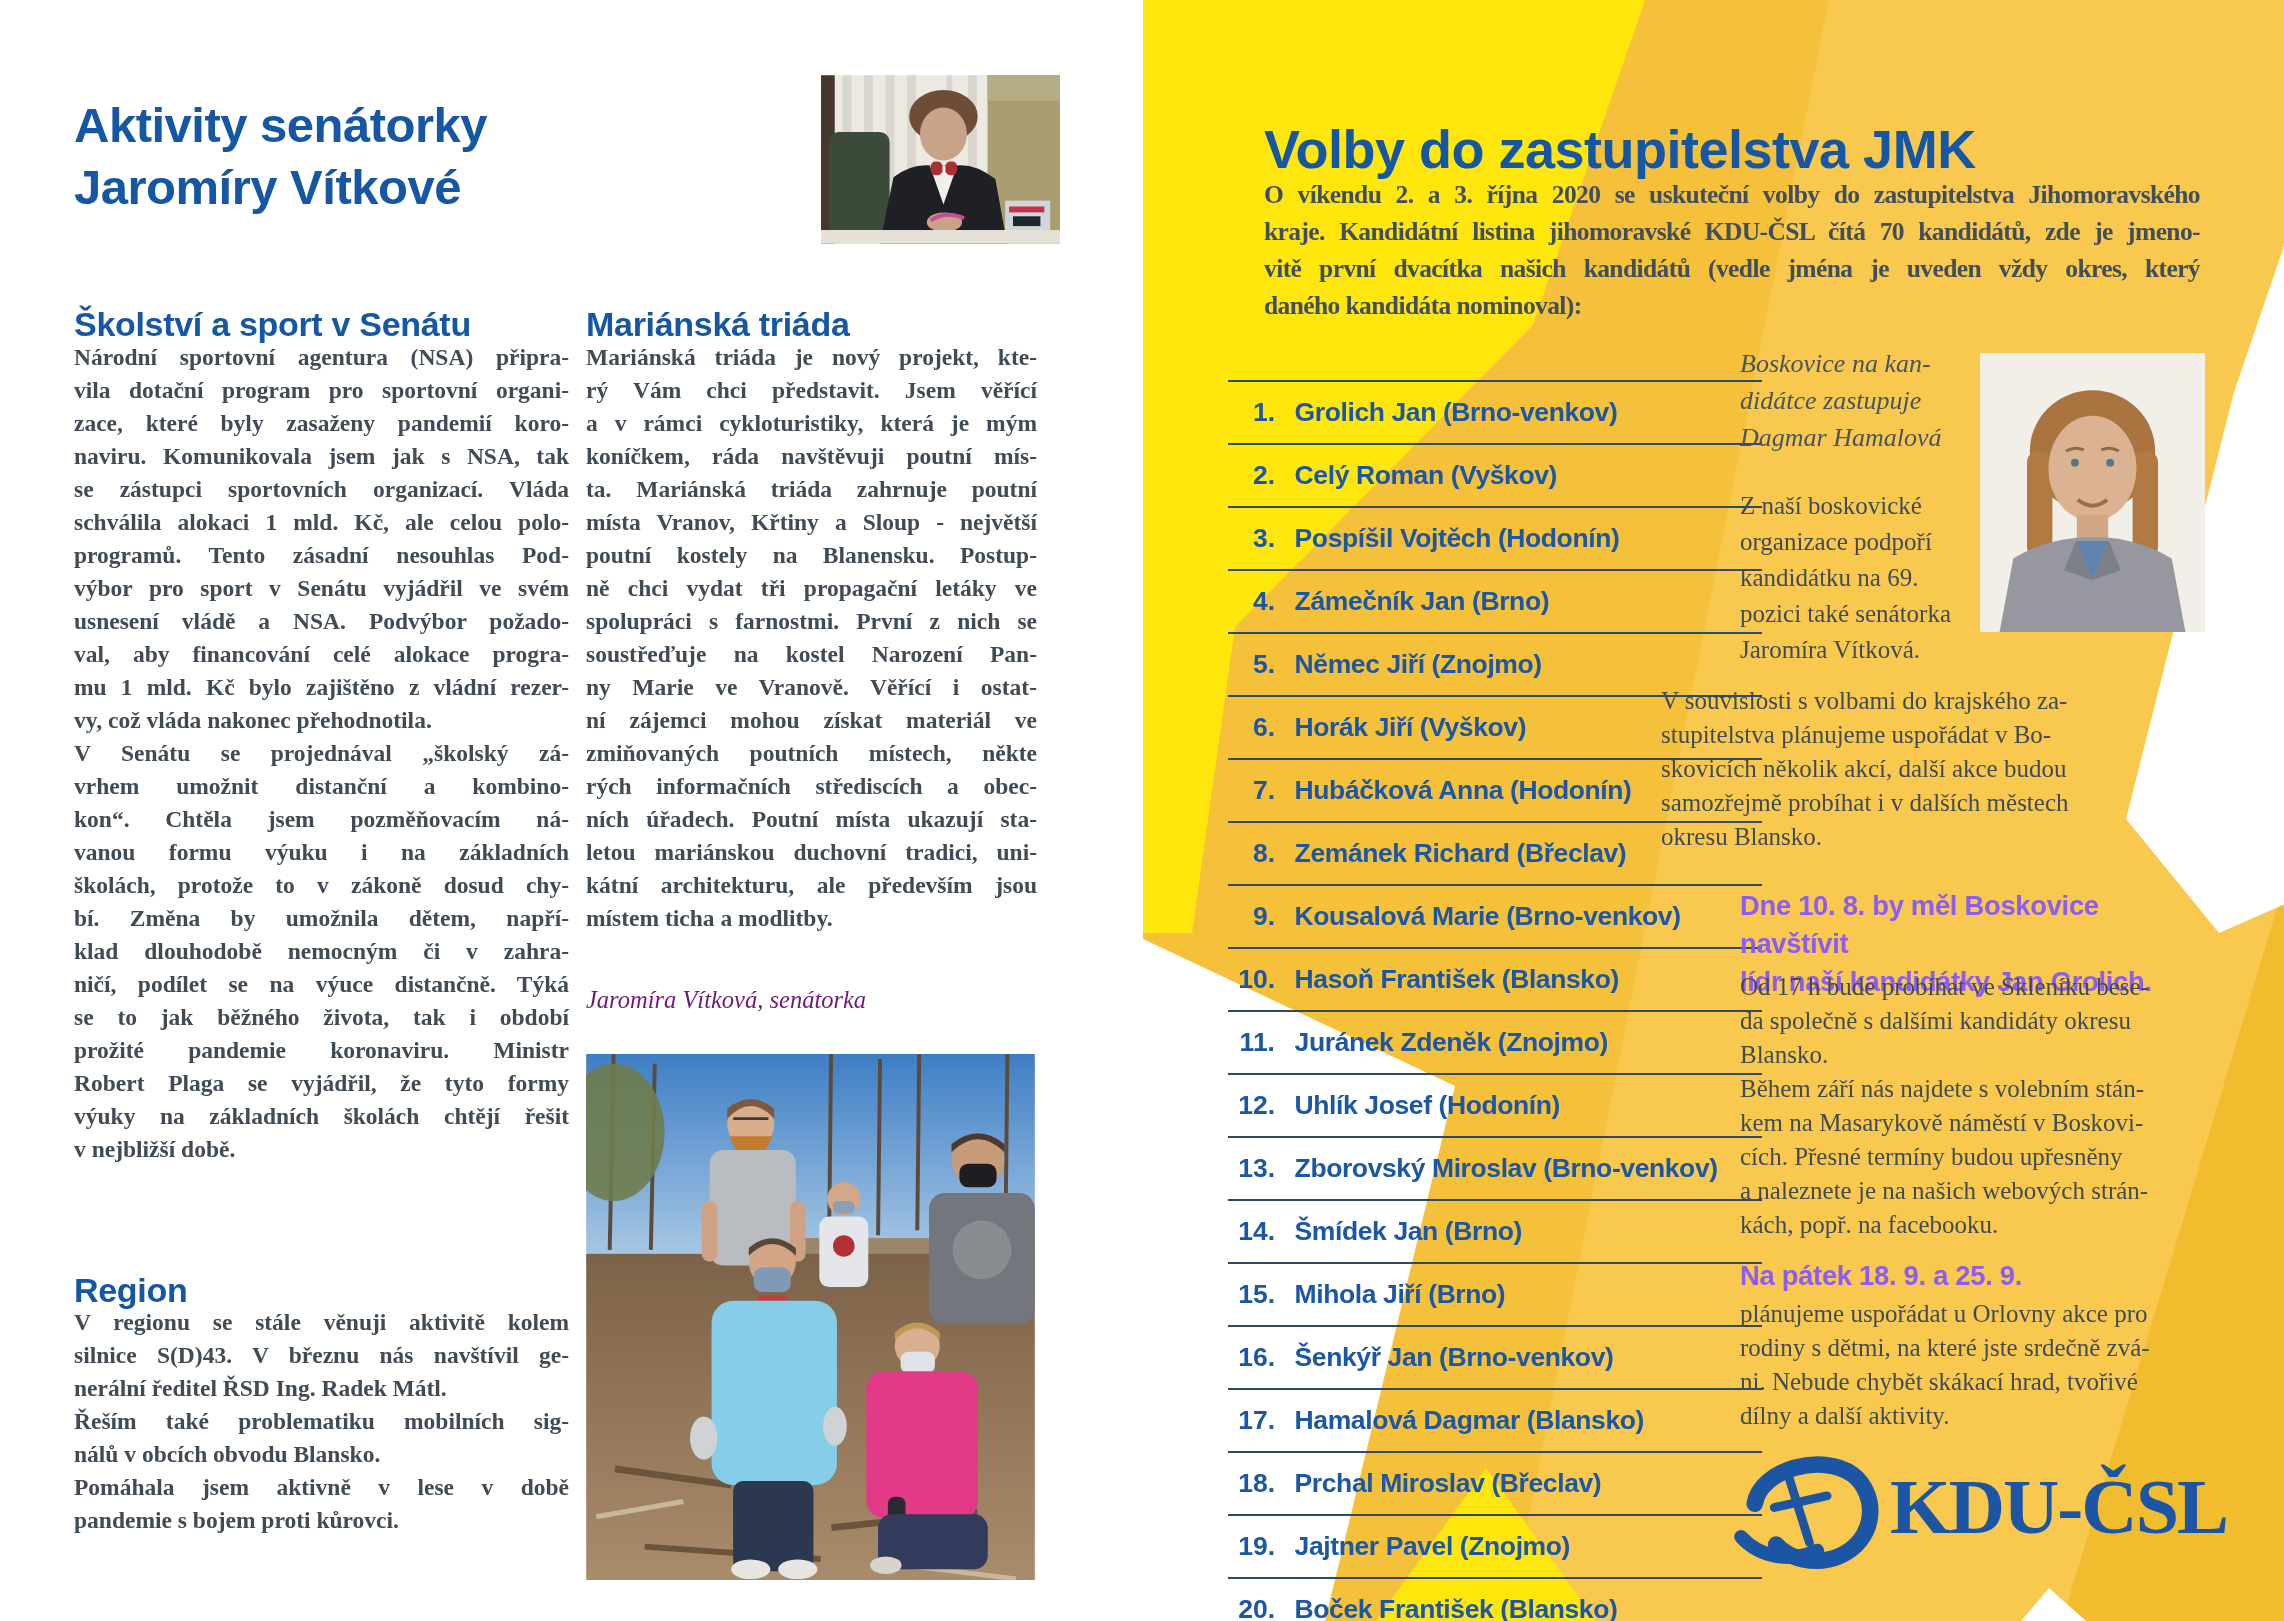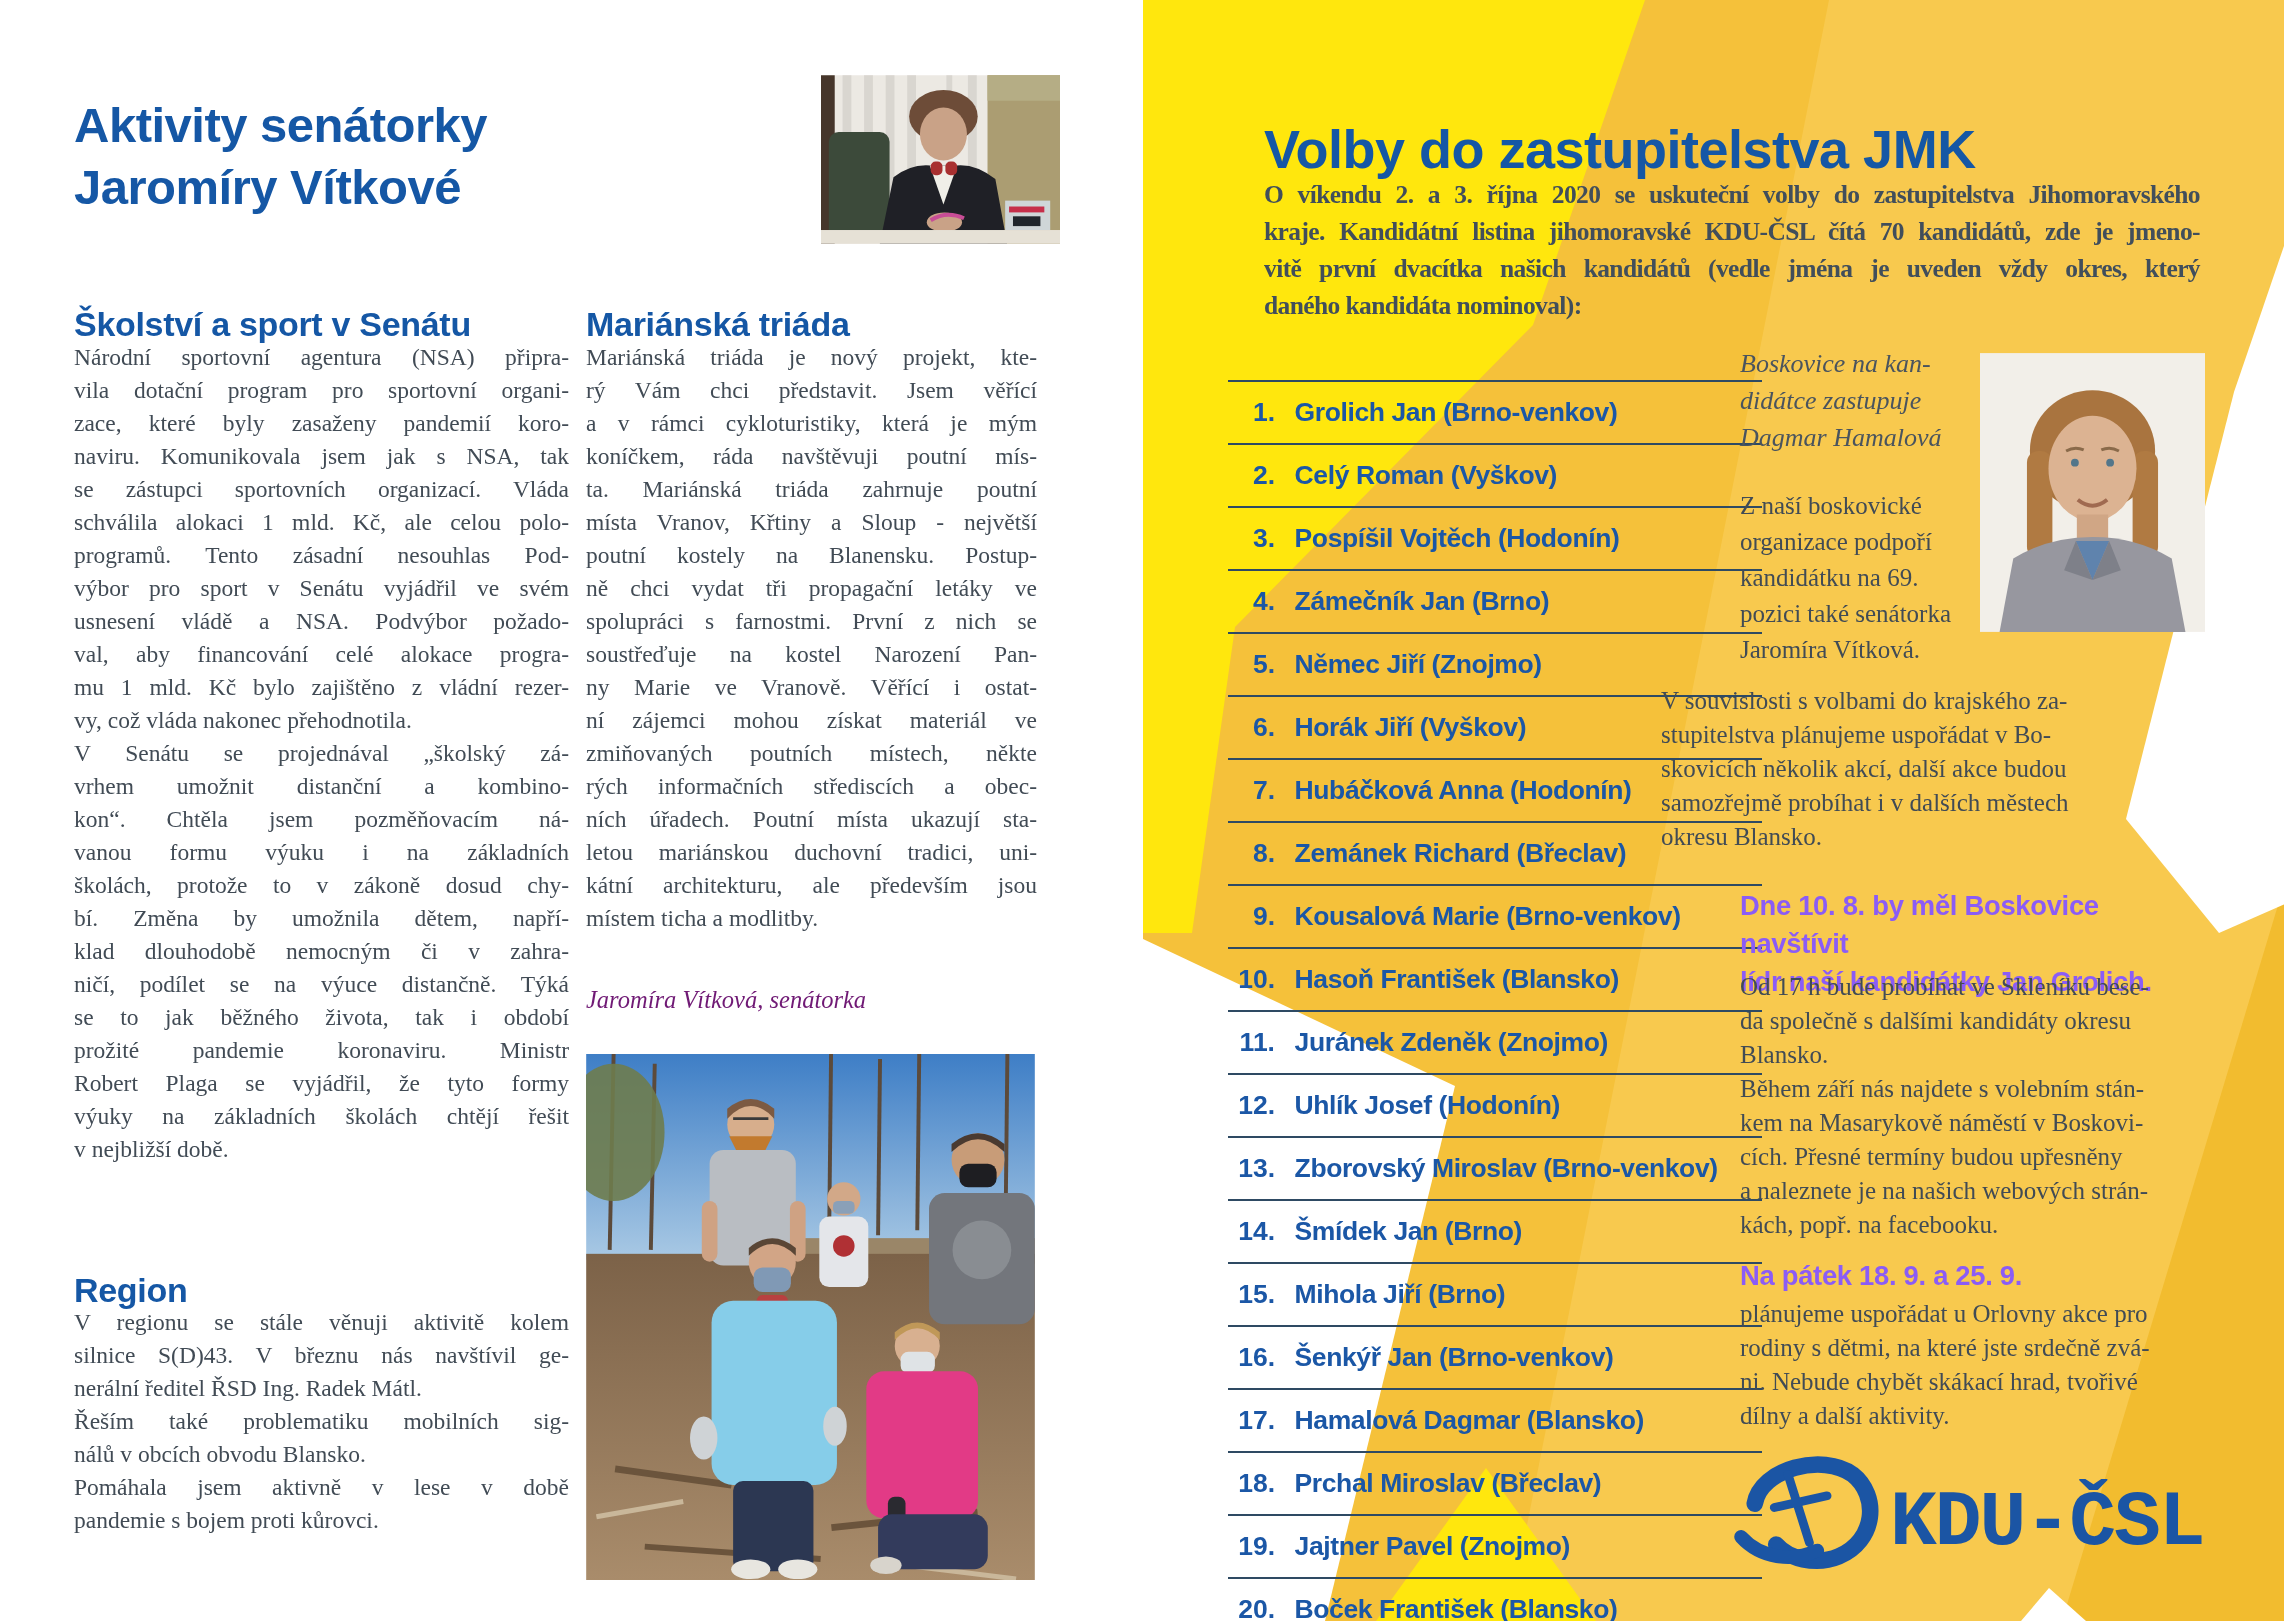--- a/index.html
+++ b/index.html
@@ -6,21 +6,21 @@
   body{width:2285px;height:1621px;overflow:hidden;font-family:"Liberation Serif",serif;}
   .page{position:relative;width:2285px;height:1621px;background:#ffffff;overflow:hidden;}
   .abs{position:absolute;}
 
   
   .lp-title{left:74px;top:61px;width:745px;font-family:"Liberation Sans",sans-serif;
     font-weight:bold;font-size:49px;line-height:62px;color:#1557A5;letter-spacing:-0.5px;}
   .h2{font-family:"Liberation Sans",sans-serif;font-weight:bold;font-size:34px;
     color:#1557A5;letter-spacing:-0.3px;}
   .body-text{color:#414B55;font-size:23.5px;line-height:33px;}
-  .body-text .ln{text-align:justify;text-align-last:justify;}
+  .body-text .ln{text-align:justify;text-align-last:justify;font-weight:bold;}
   .body-text .ln.ln-end,.body-text .ln:last-child{text-align-last:left;}
   .nojust .ln{text-align:left !important;text-align-last:left !important;}
   .signature{left:586px;top:986px;width:451px;font-style:italic;font-size:24.5px;color:#701a75;}
 
   
   .rp{left:1143px;top:0;width:1142px;height:1621px;background:#F5C13A;}
   .bgshape{position:absolute;left:0;top:0;width:1142px;height:1621px;}
   .bg-amber-light{background:#F8C94E;clip-path:polygon(686px 0,1142px 0,1142px 1621px,365px 1621px);}
   .bg-amber-dark{background:#F2BC2F;clip-path:polygon(919px 1621px,1142px 1621px,1142px 882px);}
   .bg-yellow{background:#FFE70D;clip-path:polygon(0 0,502px 0,390px 325px,92px 627px,49px 933px,0 933px);}
@@ -41,22 +41,22 @@
     font-family:"Liberation Sans",sans-serif;font-weight:bold;font-size:26.5px;color:#1B57A6;}
   .cand-num{width:47px;text-align:right;flex:none;}
   .cand-name{margin-left:19.6px;white-space:nowrap;letter-spacing:-0.4px;}
 
   .rc-italic{left:1740px;top:345px;width:245px;font-style:italic;font-size:26px;
     line-height:37px;color:#4A545E;}
   .rc-block{color:#414B55;font-size:25px;line-height:34px;}
   .rc-blue{font-family:"Liberation Sans",sans-serif;font-weight:bold;font-size:27.4px;
     line-height:38px;color:#8b5cf6;letter-spacing:-0.3px;}
 
-  .logo-text{left:1890px;top:1462px;font-family:Liberation Mono, monospace;font-weight:bold;
-    font-size:78px;color:#1B55A4;letter-spacing:-2px;margin-top:17px;}
+  .logo-text{left:1890px;top:1462px;font-family:Liberation Serif, serif;font-weight:bold;
+    font-size:78px;color:#1B55A4;letter-spacing:-2px;}
 
   .photo{display:block;}
 </style>
 </head>
 <body>
 
 <div class="page">
 
   <section>
 

